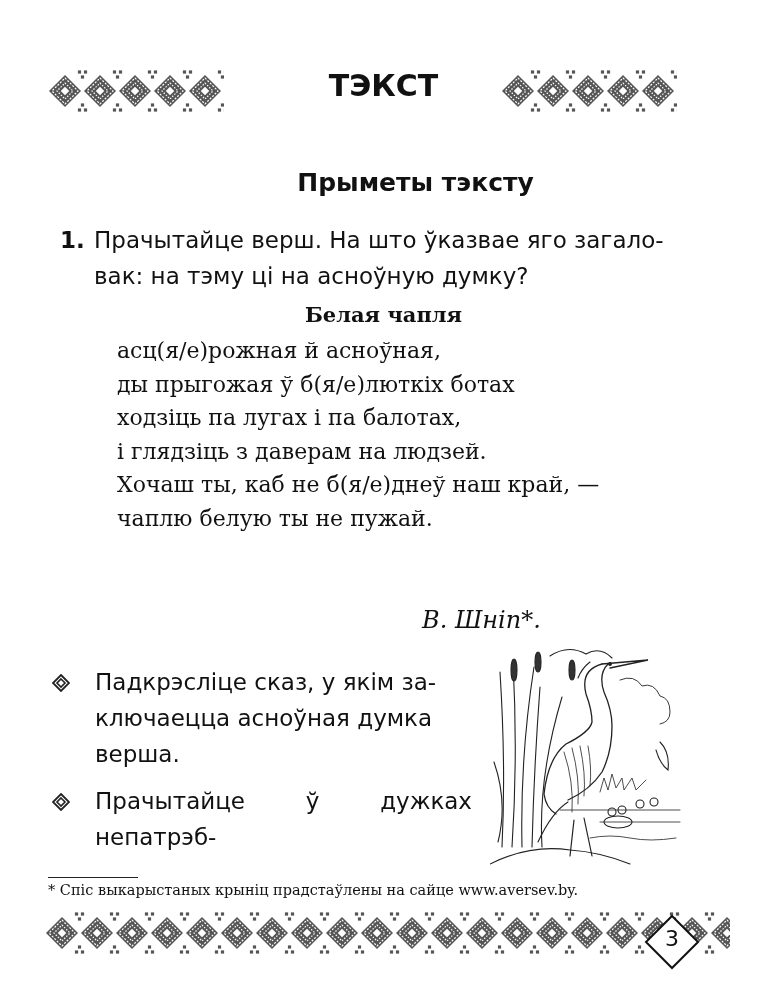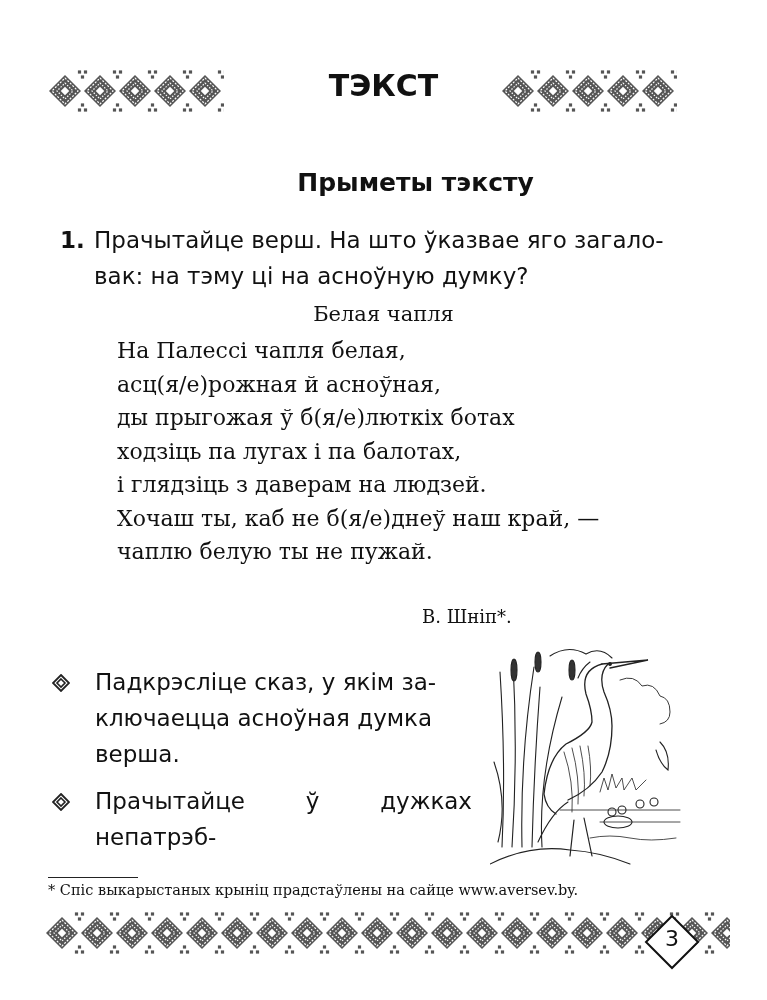--- a/index.html
+++ b/index.html
@@ -17,24 +17,24 @@
     font-size: 30px; font-weight: bold; letter-spacing: 0px; }
 
   #section-title { position: absolute; left: 0; width: 767px; top: 168px; text-align: center;
     font-size: 25px; font-weight: bold; padding-left: 32px; }
 
   #task { position: absolute; left: 60px; top: 222px; width: 650px; font-size: 23px; line-height: 36px; }
   #task .num { position: absolute; left: 0; top: 0; font-weight: bold; }
   #task .body { margin-left: 34px; }
 
   #poem-title { position: absolute; left: 0; width: 767px; top: 302px; text-align: center;
-    font-size: 21px; font-weight: normal; }
+    font-size: 21px; font-weight: bold; }
   #poem { position: absolute; left: 117px; top: 334px; font-size: 22px; line-height: 33.5px; }
   #poem .line { white-space: nowrap; }
-  #poem-author { position: absolute; left: 422px; top: 606px; font-size: 18px; }
+  #poem-author { position: absolute; left: 422px; top: 606px; font-size: 24px; font-style: italic; }
 
   .bullet { position: absolute; left: 52px; width: 420px; font-size: 23px; line-height: 36px; }
   .bullet .icon { position: absolute; left: 0; top: 10px; width: 18px; height: 18px; }
   .bullet .text { margin-left: 43px; text-align: justify; }
   #bullet-1 { top: 664px; }
   #bullet-2 { top: 783px; }
 
   #heron-illustration { position: absolute; left: 490px; top: 642px; width: 196px; height: 224px; }
 
   #footnote-rule { position: absolute; left: 48px; top: 877px; width: 90px; height: 1px; background: #222; }
@@ -202,21 +202,20 @@
 <div id="task" class="sans">
   <span class="num">1.</span>
   <div class="body">
     <div>Прачытайце верш. На што ўказвае яго загало-</div>
     <div>вак: на тэму ці на асноўную думку?</div>
   </div>
 </div>
 
 <div id="poem-title" class="serif">Белая чапля</div>
 <div id="poem" class="serif">
-  <div class="line">На Палессі чапля белая,</div>
   <div class="line">асц(я/е)рожная й асноўная,</div>
   <div class="line">ды прыгожая ў б(я/е)люткіх ботах</div>
   <div class="line">ходзіць па лугах і па балотах,</div>
   <div class="line">і глядзіць з даверам на людзей.</div>
   <div class="line">Хочаш ты, каб не б(я/е)днеў наш край, —</div>
   <div class="line">чаплю белую ты не пужай.</div>
 </div>
 <div id="poem-author" class="serif">В. Шніп*.</div>
 
 <div class="bullet sans" id="bullet-1">

